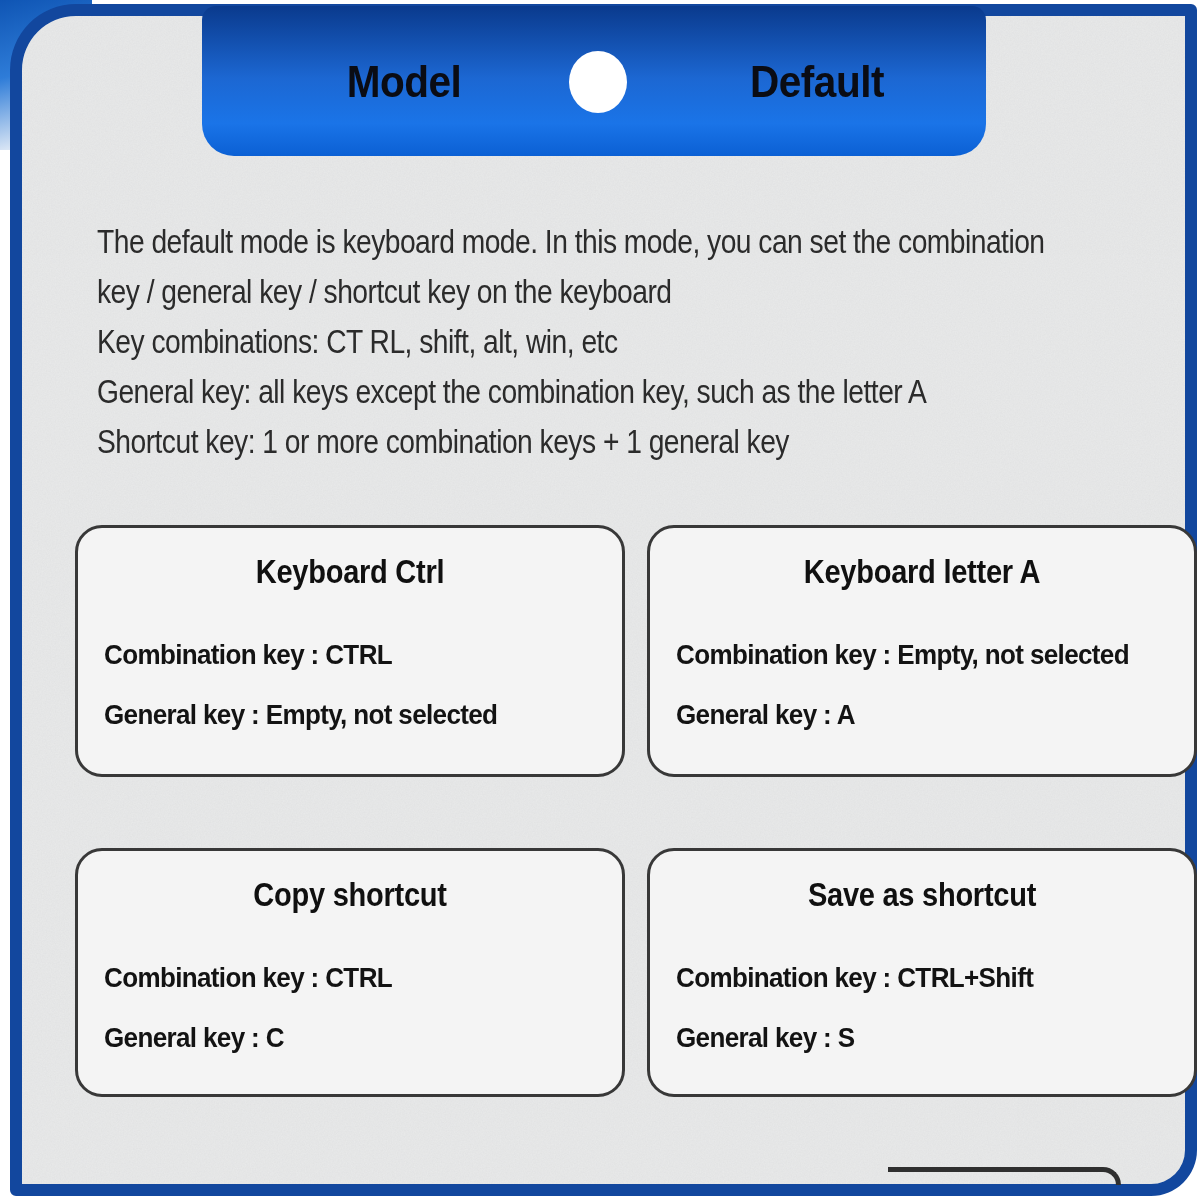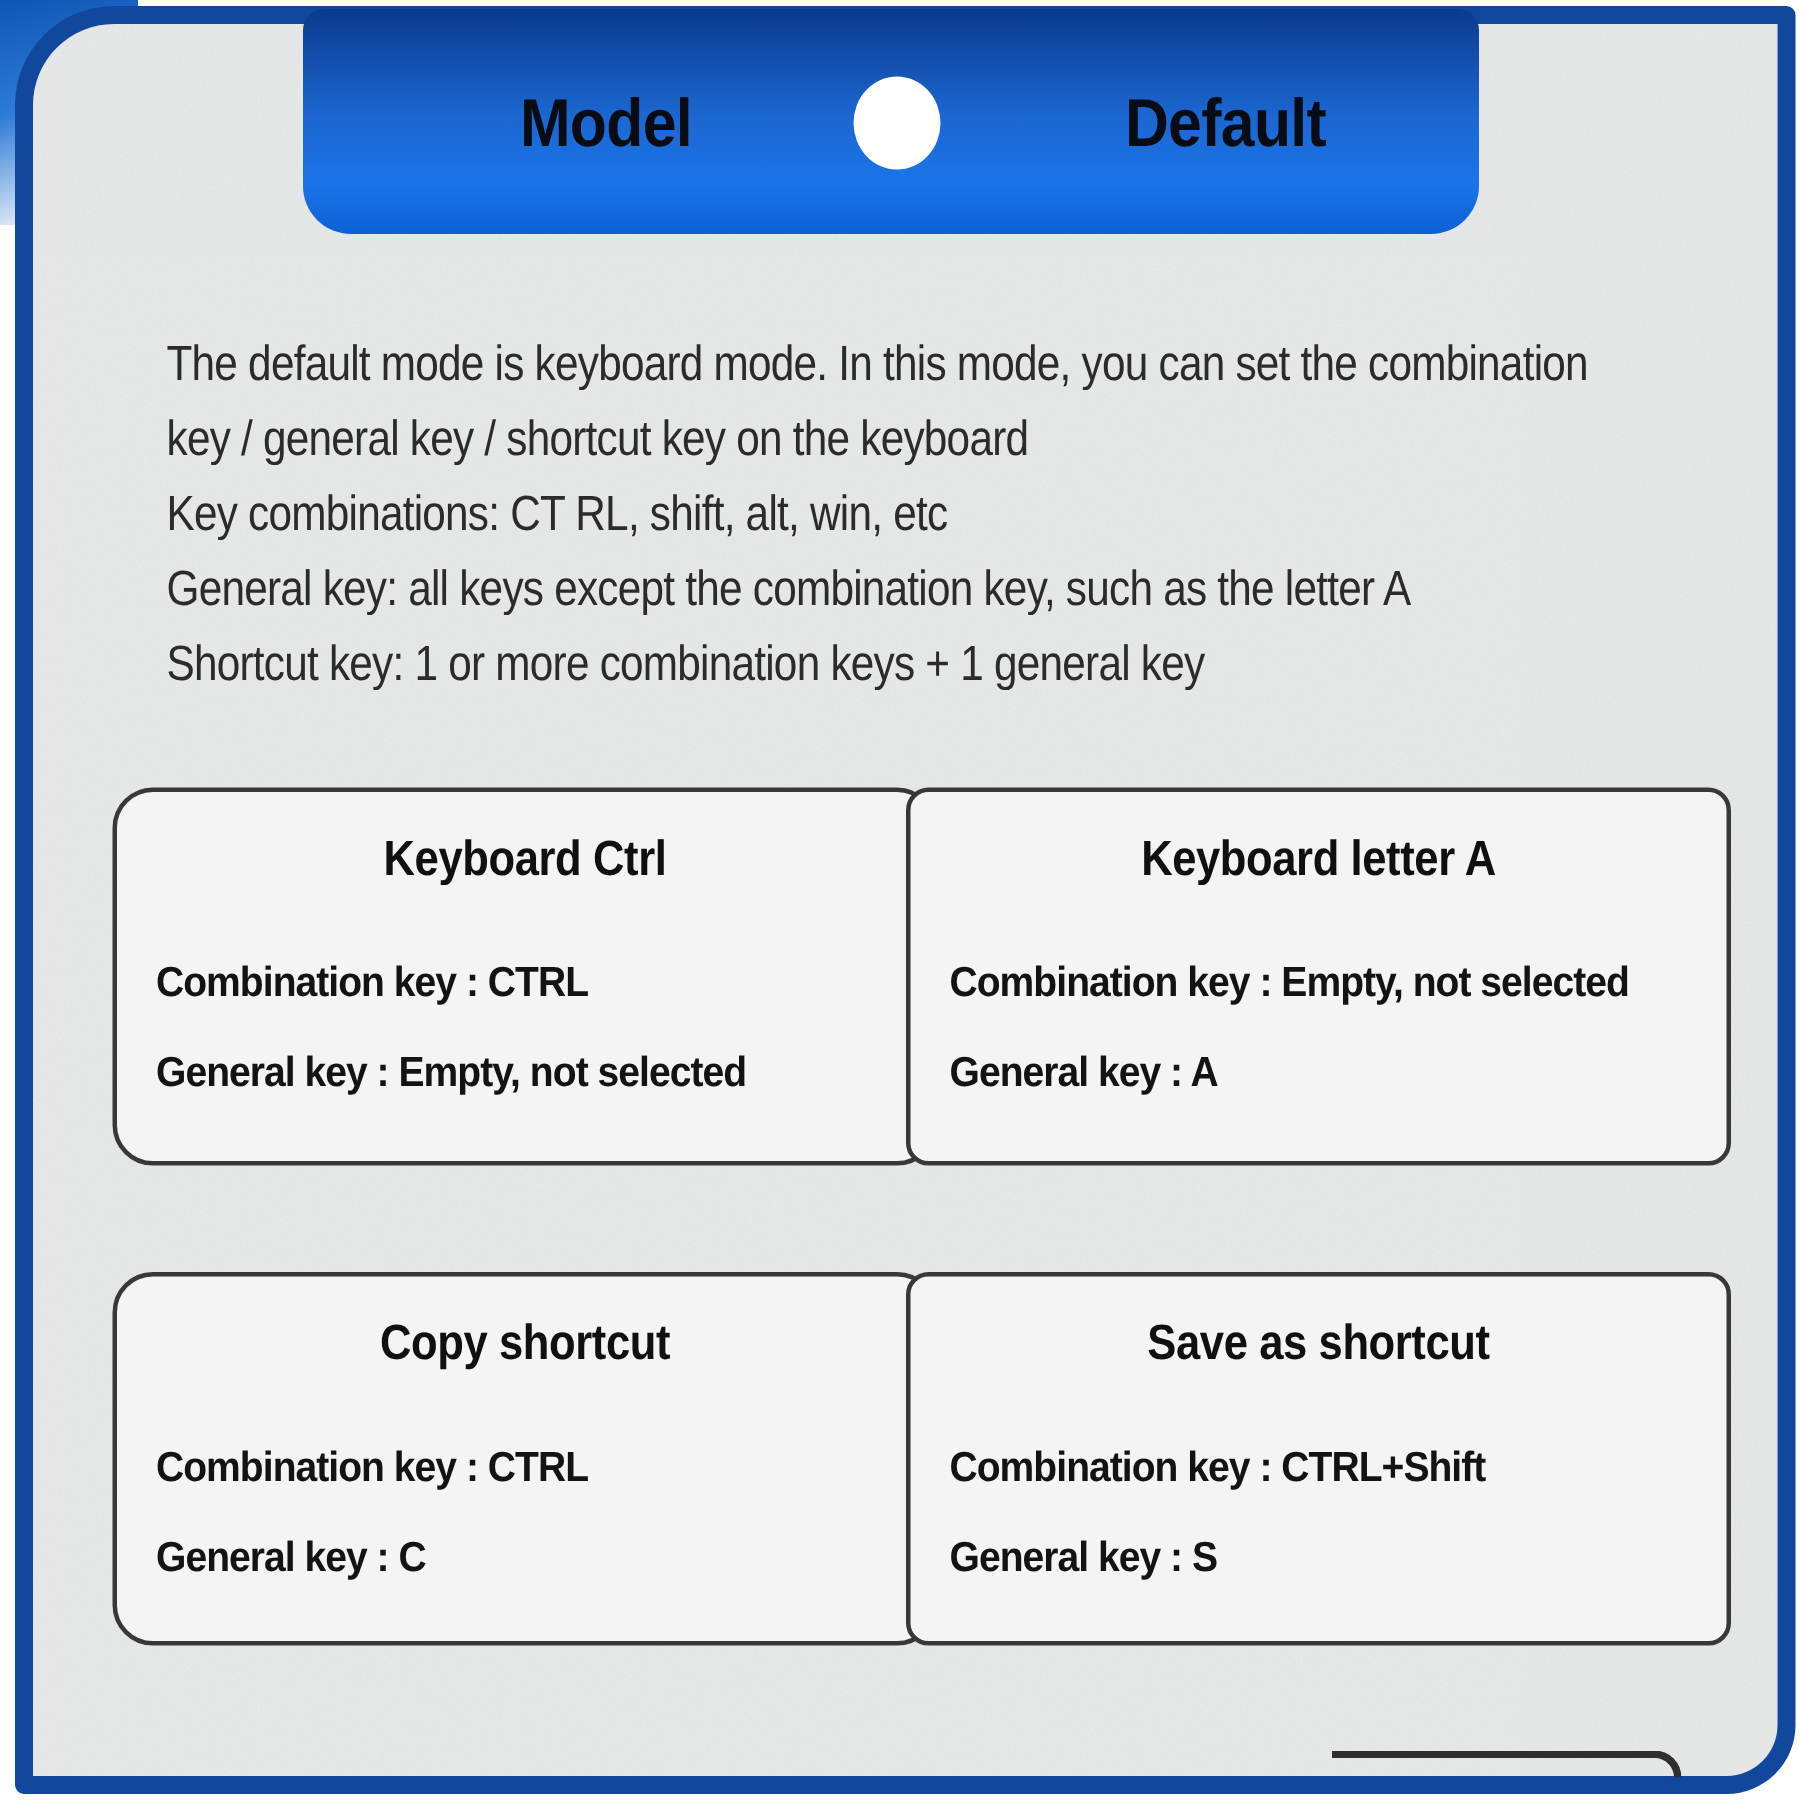--- a/index.html
+++ b/index.html
@@ -71,21 +71,20 @@
     border-radius: 50%;
     background: #ffffff;
   }
 
   
   .description {
     position: absolute;
     left: 97px; top: 217px;
     width: 1060px;
     z-index: 2;
-    margin-left: 14px;
   }
   .desc-line {
     height: 50px;
     line-height: 50px;
     font-size: 33px;
     letter-spacing: -0.6px;
     color: #2b2b2b;
     white-space: nowrap;
     transform: scaleX(0.855);
     transform-origin: 0 50%;
@@ -97,21 +96,21 @@
     width: 550px;
     background: #f4f4f4;
     border: 3px solid #383838;
     border-radius: 27px;
     z-index: 2;
     padding: 24px 8px 0 26px;
   }
   .example-box.r1 { top: 525px; height: 252px; }
   .example-box.r2 { top: 848px; height: 249px; }
   .example-box.c1 { left: 75px; }
-  .example-box.c2 { left: 604px; border-radius: 15px; }
+  .example-box.c2 { left: 647px; }
 
   .box-title {
     text-align: center;
     font-size: 33px;
     line-height: 40px;
     font-weight: 700;
     letter-spacing: -0.3px;
     color: #101010;
     transform: scaleX(0.88);
     transform-origin: 50% 50%;

